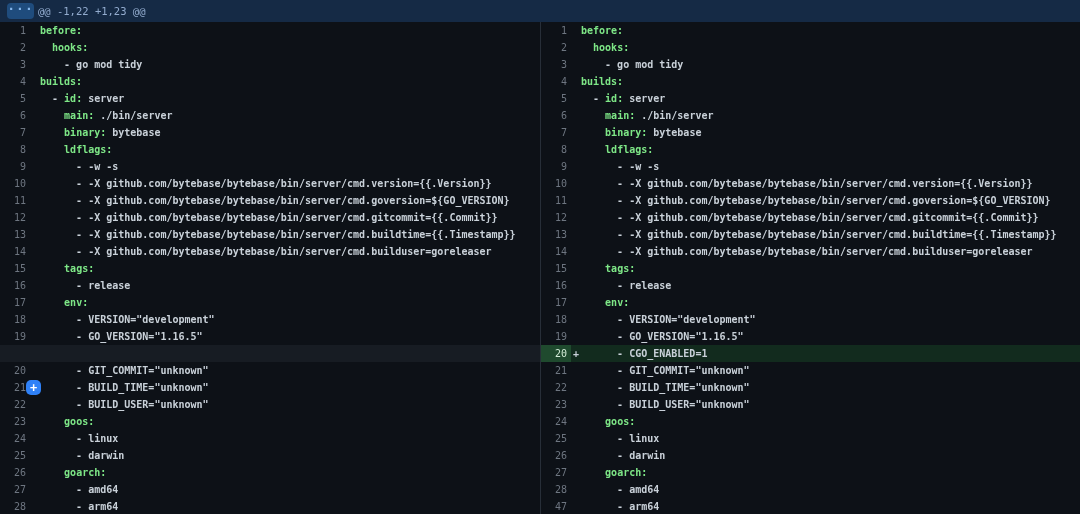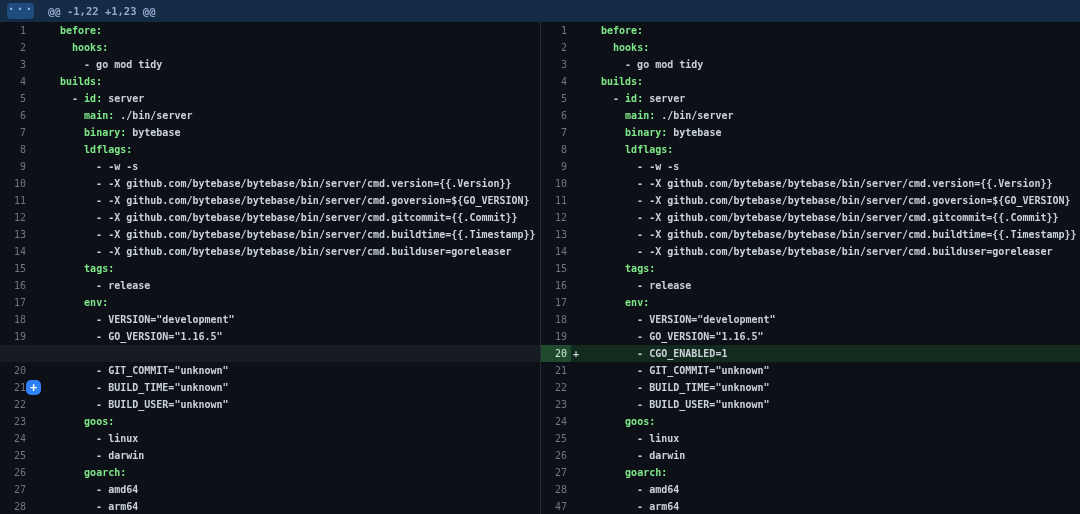--- a/index.html
+++ b/index.html
@@ -29,23 +29,23 @@
     font-weight: bold;
     line-height: 12px;
     letter-spacing: 1px;
     cursor: pointer;
     display: flex;
     align-items: center;
     justify-content: center;
   }
   .expander .ellipsis { position: relative; top: -2px; }
   .hunk-text {
-    margin-left: 14px;
+    margin-left: 4px;
     font-size: 10.5px;
-    font-weight: 700;
+    font-weight: 400;
     color: var(--c-hunk_header_text, #93accf);
     white-space: pre;
   }
 
   .panes { display: flex; width: 1080px; }
   .pane { width: 540px; overflow: hidden; }
   .pane-new { border-left: 1px solid var(--c-divider, #272e38); width: 540px; }
 
   .row {
     position: relative;
@@ -69,21 +69,20 @@
     width: 10px;
     padding-left: 2px;
     color: var(--c-text, #c9d1d9);
     font-weight: 600;
   }
   .code {
     flex: 1;
     overflow: hidden;
     color: var(--c-text, #c9d1d9);
     font-weight: 600;
-    margin-left: 20px;
   }
   .tok-key { color: var(--c-key, #7ee787); }
 
   .row-added { background: var(--c-added_row, #122b1e); }
   .row-added .num {
     background: var(--c-added_gutter, #1f4a2e);
     color: var(--c-added_number, #d3ecd7);
   }
   .row-empty { background: var(--c-empty_row, #171c23); }
 

